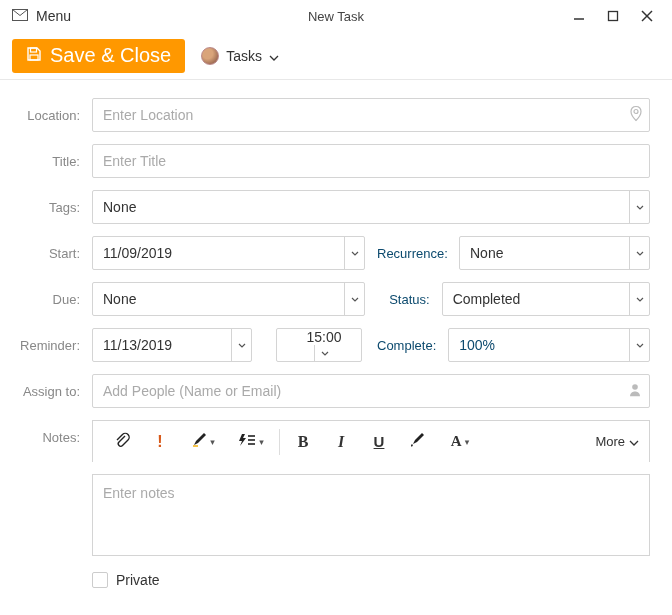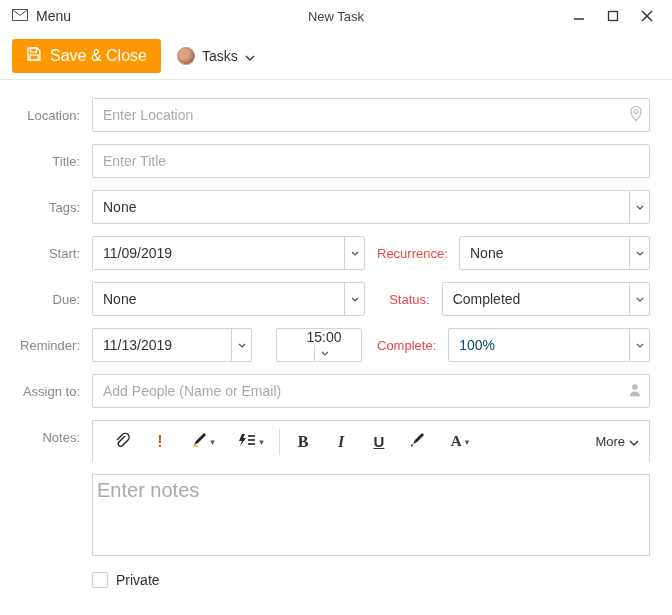--- a/index.html
+++ b/index.html
@@ -5,32 +5,32 @@
     * { box-sizing: border-box; margin: 0; padding: 0; font-family: -apple-system, BlinkMacSystemFont, "Segoe UI", Arial, sans-serif; }
     body { width: 672px; height: 615px; background: #fff; font-size: 14px; color: #333; }
 
     .titlebar { display: flex; align-items: center; justify-content: space-between; height: 32px; padding: 0 8px 0 12px; }
     .titlebar-left { display: flex; align-items: center; gap: 8px; }
     .titlebar-center { position: absolute; left: 50%; transform: translateX(-50%); color: #444; font-size: 13px; }
     .titlebar-right { display: flex; align-items: center; gap: 0; }
     .win-btn { width: 34px; height: 28px; display: flex; align-items: center; justify-content: center; cursor: default; }
 
     .toolbar { display: flex; align-items: center; height: 48px; padding: 0 12px; gap: 16px; border-bottom: 1px solid #e8e8e8; }
-    .primary-btn { background: #ff9800; color: #fff; border: none; border-radius: 3px; height: 34px; padding: 0 14px; display: flex; align-items: center; gap: 8px; font-size: 16px; cursor: pointer; justify-content: center; }
+    .primary-btn { background: #ff9800; color: #fff; border: none; border-radius: 3px; height: 34px; padding: 0 14px; display: flex; align-items: center; gap: 8px; font-size: 20px; cursor: pointer; justify-content: center; }
     .tasks-dd { display: flex; align-items: center; gap: 7px; cursor: pointer; }
     .avatar { width: 18px; height: 18px; border-radius: 50%; background: radial-gradient(circle at 35% 35%, #d9a47a 35%, #7a4a3c 100%); border: 1px solid #b88; }
 
     .form { padding: 18px 22px 0 0; }
     .row { display: flex; align-items: center; margin-bottom: 12px; }
     .row.tall { align-items: flex-start; }
     .lbl { width: 92px; text-align: right; color: #888; font-size: 13px; padding-right: 12px; flex-shrink: 0; }
     .lbl.top { padding-top: 10px; }
     .field-wrap { flex: 1; display: flex; gap: 12px; }
     .half { display: flex; align-items: center; flex: 1; }
-    .half .lbl2 { width: 82px; text-align: right; color: #ef4444; font-size: 13px; padding-right: 12px; }
+    .half .lbl2 { width: 82px; text-align: right; color: #0c4a6e; font-size: 13px; padding-right: 12px; }
 
     input[type="text"], .select-like, .combo {
       width: 100%; height: 34px; border: 1px solid #d4d4d4; border-radius: 2px;
       padding: 0 10px; font-size: 14px; background: #fff; color: #333; outline: none;
     }
     input::placeholder { color: #aaa; }
     .input-with-icon { position: relative; flex: 1; }
     .input-with-icon .trail { position: absolute; right: 8px; top: 50%; transform: translateY(-50%); color: #bbb; }
 
     .combo { display: flex; align-items: center; justify-content: space-between; padding: 0 0 0 10px; }
@@ -43,21 +43,21 @@
     .date-group .combo.time { width: 86px; flex-direction: column; }
 
     .editor-toolbar { border: 1px solid #d4d4d4; border-bottom: none; height: 42px; display: flex; align-items: center; padding: 0 10px; justify-content: space-between; }
     .et-left { display: flex; align-items: center; gap: 0; }
     .et-btn { width: 38px; height: 30px; display: flex; align-items: center; justify-content: center; cursor: pointer; position: relative; }
     .et-btn.dd { width: 48px; }
     .et-divider { width: 1px; height: 26px; background: #ddd; margin: 0 4px; }
     .mini-dd { font-size: 9px; color: #555; margin-left: 3px; }
     .et-right { display: flex; align-items: center; gap: 4px; cursor: pointer; font-size: 13px; }
 
-    .editor-body { border: 1px solid #d4d4d4; min-height: 82px; padding: 4px; color: #aaa; font-size: 20px; }
+    .editor-body { border: 1px solid #d4d4d4; min-height: 82px; padding: 10px; color: #aaa; font-size: 14px; }
 
     .private-row { display: flex; align-items: center; margin-top: 16px; padding-left: 92px; gap: 8px; }
     .chk { width: 16px; height: 16px; border: 1px solid #ccc; border-radius: 2px; background: #fff; }
   </style>
 </head>
 <body>
 
 <div class="titlebar">
   <div class="titlebar-left">
     <span>

